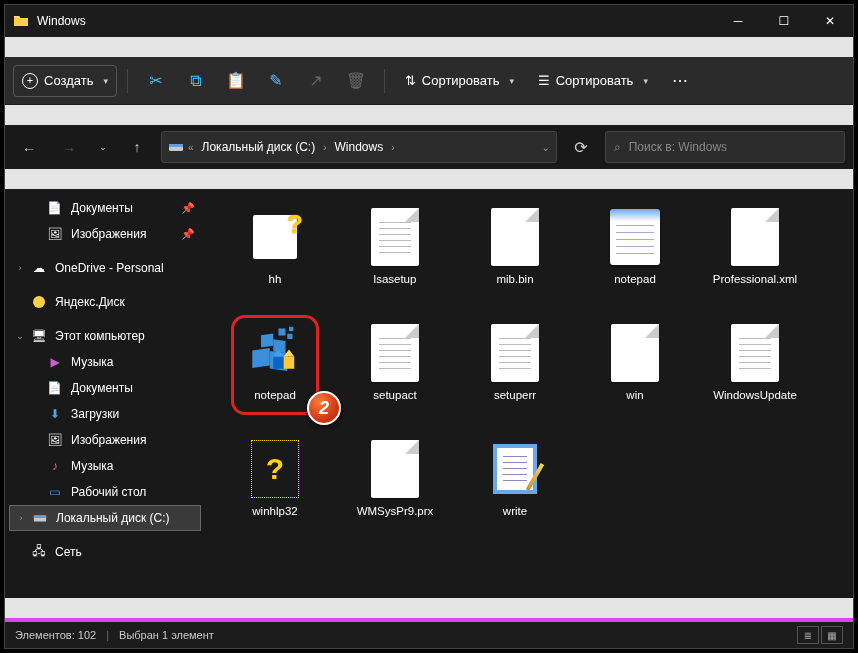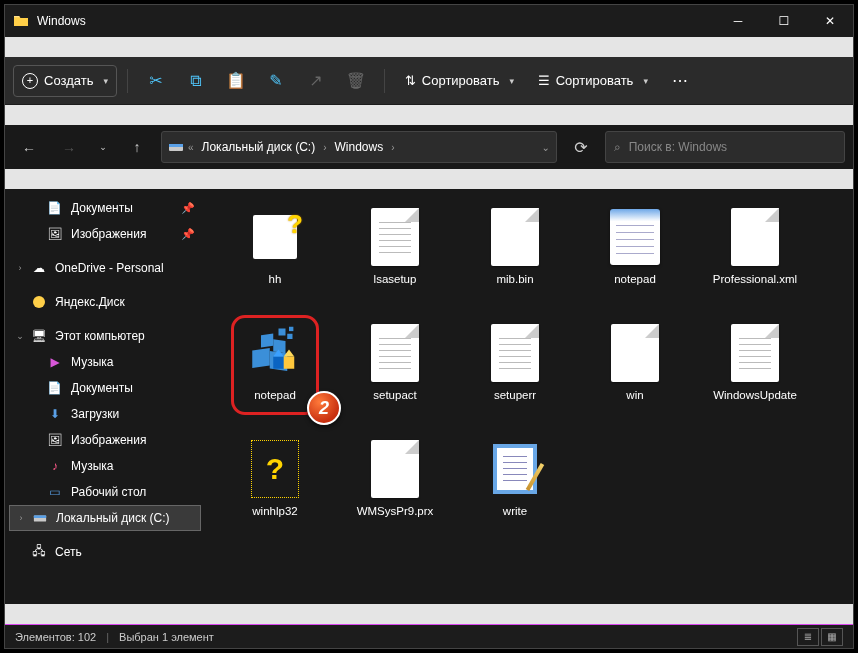--- a/index.html
+++ b/index.html
@@ -37,21 +37,21 @@
 .indent1 { padding-left:24px; }
 .content { flex:1; background:#191919; position:relative; padding:10px 0 0 10px; }
 .grid { display:flex; flex-wrap:wrap; align-content:flex-start; gap:0; }
 .item { width:120px; height:116px; display:flex; flex-direction:column; align-items:center; justify-content:flex-start; padding-top:6px; color:#fff; font-size:11.5px; text-align:center; position:relative; }
 .item .iconbox { width:56px; height:64px; display:flex; align-items:center; justify-content:center; margin-bottom:4px; }
 .item.sel { }
 .item.sel .selwrap { position:absolute; top:0; left:16px; width:88px; height:100px; border:3px solid #d22; border-radius:14px; }
 .fileicon { width:48px; height:58px; background:#fff; border-radius:2px; position:relative; box-shadow:0 1px 2px rgba(0,0,0,.4); }
 .fileicon::before { content:""; position:absolute; top:0; right:0; width:14px; height:14px; background:linear-gradient(135deg,#fff 48%,#ccc 52%); }
 .fileicon.lines::after { content:""; position:absolute; left:8px; right:8px; top:14px; bottom:10px; background:repeating-linear-gradient(#bbb 0 1px,transparent 1px 6px); }
-.statusbar { height:24px; background:#1c1c1c; border-top:1px solid #d946ef; display:flex; align-items:center; padding:8px 10px; color:#ccc; font-size:11px; gap:10px; }
+.statusbar { height:30px; background:#1c1c1c; border-top:4px solid #d946ef; display:flex; align-items:center; padding:8px 10px; color:#ccc; font-size:11px; gap:10px; }
 .statusbar .sep { color:#666; }
 .viewbtns { margin-left:auto; display:flex; gap:2px; }
 .viewbtn { width:22px; height:18px; border:1px solid #555; display:flex; align-items:center; justify-content:center; color:#aaa; font-size:10px; }
 .callout { position:absolute; width:34px; height:34px; border-radius:50%; background:radial-gradient(circle at 35% 30%,#ff7a3a,#c83010 70%); border:2px solid #fff; box-shadow:0 2px 4px rgba(0,0,0,.6); display:flex; align-items:center; justify-content:center; color:#fff; font-weight:bold; font-size:18px; font-style:italic; }
 .hh-icon { width:44px; height:44px; background:#fff; border-radius:2px; position:relative; display:flex; align-items:center; justify-content:center; }
 .hh-icon .q { position:absolute; right:-6px; top:-6px; color:#ffd400; font-size:26px; font-weight:bold; text-shadow:0 0 2px #a86b00; }
 .gear { width:44px; height:44px; color:#bbb; }
 .notepad-icon { width:50px; height:56px; background:linear-gradient(#6fa8e8,#fff 22%); border-radius:3px; position:relative; box-shadow:0 1px 3px rgba(0,0,0,.5); }
 .notepad-icon::after { content:""; position:absolute; left:6px; right:6px; top:16px; bottom:8px; background:repeating-linear-gradient(#aac 0 1px,transparent 1px 7px); }
 .printer { width:52px; height:44px; }

